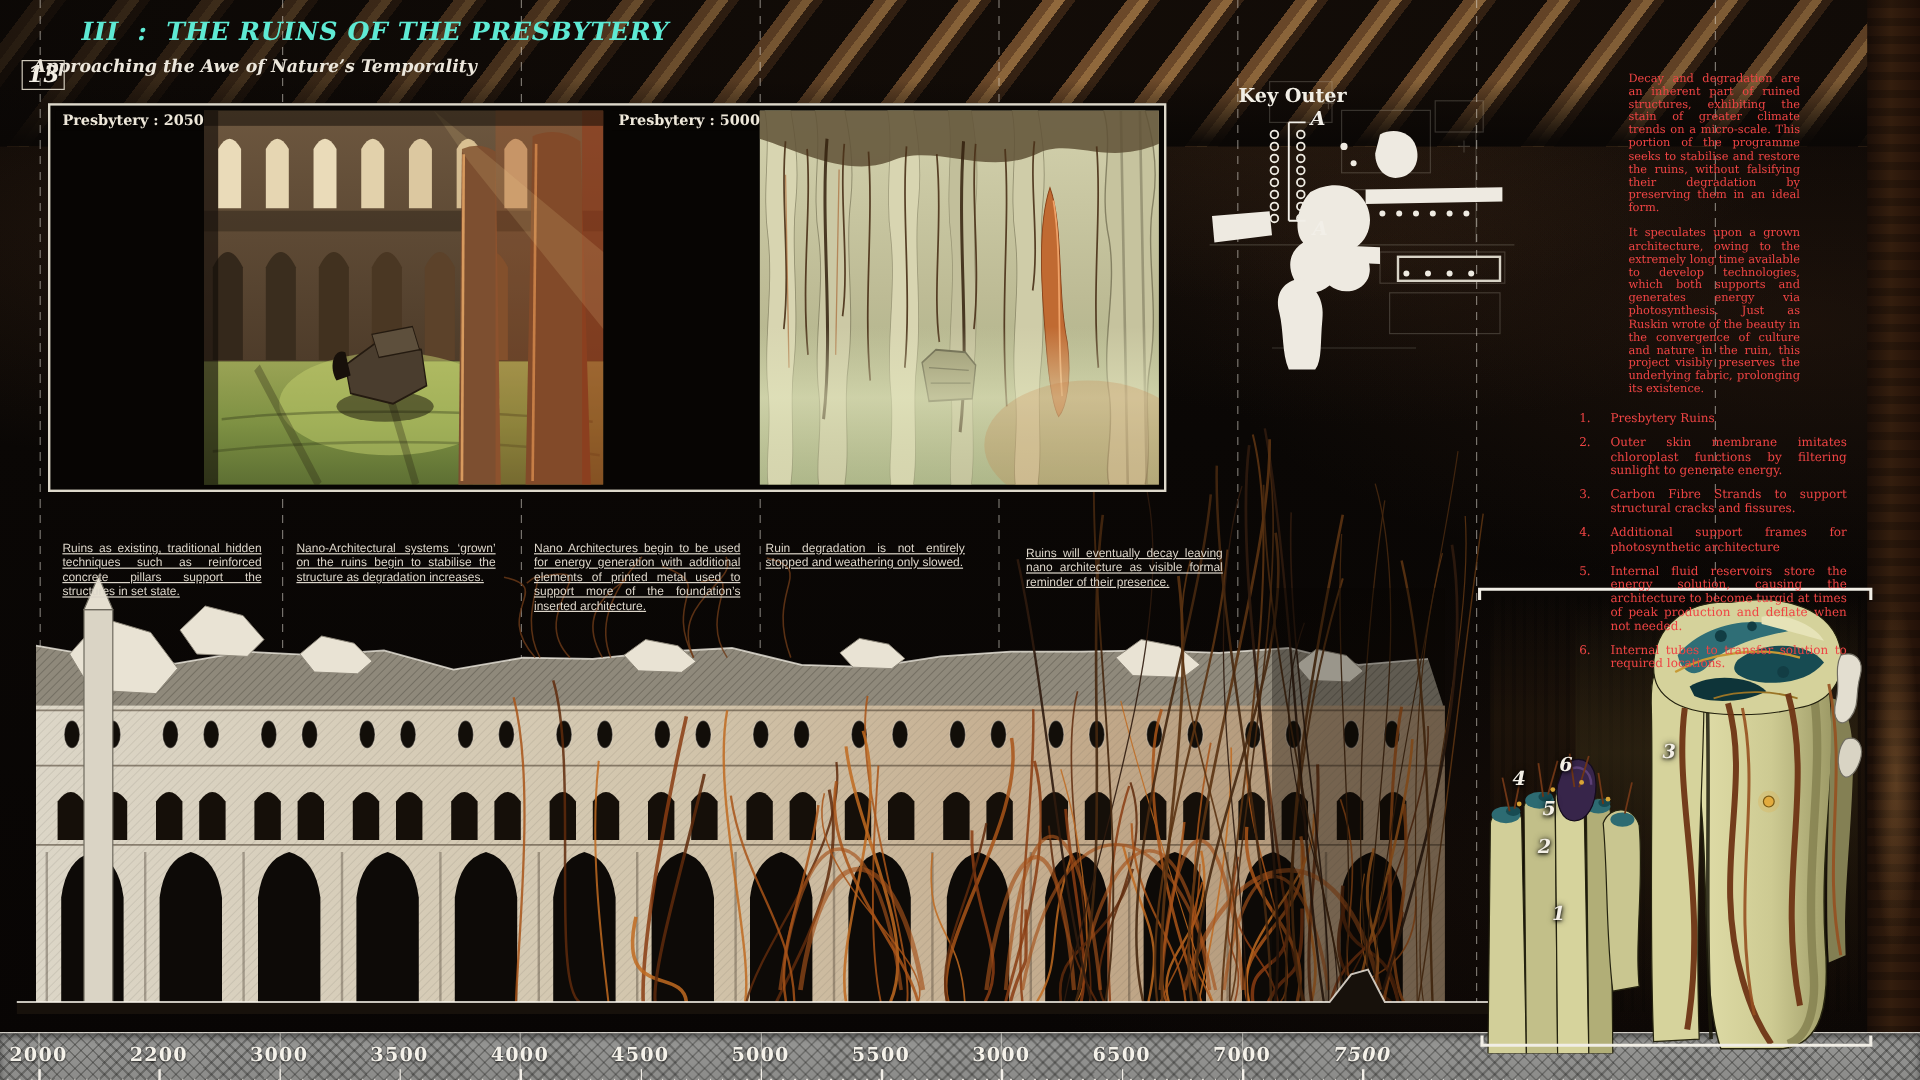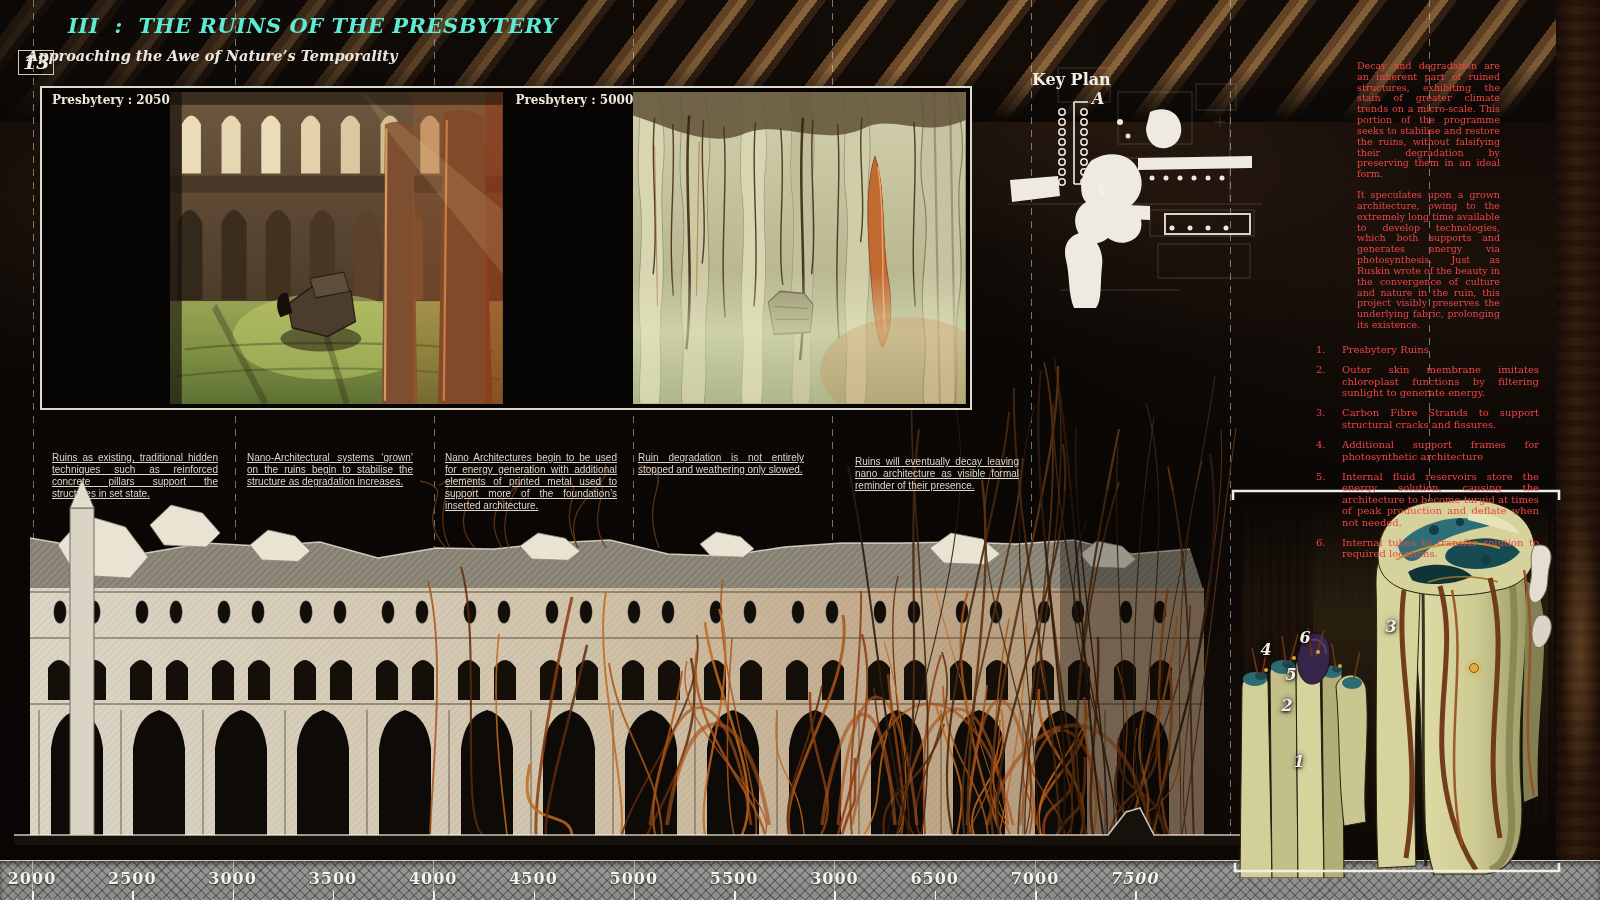--- a/index.html
+++ b/index.html
@@ -341,21 +341,21 @@
       <rect x="1060" y="150" width="144" height="350" fill="rgba(8,5,3,.35)"></rect>
       <path d="M14 495 L1108 495 L1126 472 L1140 468 L1154 495 L1240 495 L1240 505 L14 505 Z" fill="#17110b"></path>
       <path d="M14 495 L1108 495 L1126 472 L1140 468 L1154 495 L1240 495" fill="none" stroke="rgba(248,243,233,.8)" stroke-width="1.6"></path>
     </svg>
 
   <div class="abs band" id="band">
     <div class="band-ticks"></div>
   <div class="band-mline" style="left: 32px;"></div>
       <span class="band-label" style="left: 32px;">2000</span>
       <div class="band-tick-major" style="left: 32px;"></div>
-      <span class="band-label" style="left: 132.3px;">2500</span>
+      <span class="band-label" style="left: 132.3px;">2200</span>
       <div class="band-tick-major" style="left: 132.3px;"></div>
       <div class="band-mline" style="left: 232.6px;"></div>
       <span class="band-label" style="left: 232.6px;">3000</span>
       <div class="band-tick-major" style="left: 232.6px;"></div>
       <span class="band-label" style="left: 332.9px;">3500</span>
       <div class="band-tick-major" style="left: 332.9px;"></div>
       <div class="band-mline" style="left: 433.2px;"></div>
       <span class="band-label" style="left: 433.2px; text-align: center;">4000</span>
       <div class="band-tick-major" style="left: 433.2px;"></div>
       <span class="band-label" style="left: 533.5px;">4500</span>
@@ -480,21 +480,21 @@
           <path d="M30 50 L34 200 M92 46 L88 190" stroke="#a45a28" stroke-width="1.5" opacity=".6"></path>
           <path d="M188 196 L204 186 L238 188 L250 198 L246 224 L196 226 Z" fill="#97946f" stroke="#5b5840" stroke-width="1.5"></path>
           <path d="M196 200 L242 202 M198 212 L244 212" stroke="#5b5840" stroke-width="1"></path>
           <rect y="168" width="462" height="123" fill="url(#p2mist)"></rect>
           <ellipse cx="380" cy="260" rx="120" ry="50" fill="rgba(200,120,60,.22)"></ellipse>
         </svg>
       </div>
     </div>
   </div>
 
-  <div class="abs keyplan-title">Key Plan</div>
+  <div class="abs keyplan-title">Key Outer</div>
   <svg id="keyplan" class="abs" viewBox="0 0 270 250">
     <g stroke="#cfc9bb" stroke-opacity=".22" fill="none" stroke-width="1">
       <rect x="58" y="6" width="52" height="34"></rect>
         <rect x="118" y="30" width="74" height="52"></rect>
       <rect x="196" y="22" width="40" height="26"></rect>
         <path d="M8 142 H262"></path>
       <rect x="150" y="148" width="104" height="26"></rect>
         <rect x="158" y="182" width="92" height="34"></rect>
       <path d="M120 96 H250"></path>
         <path d="M230 40 V140"></path>

